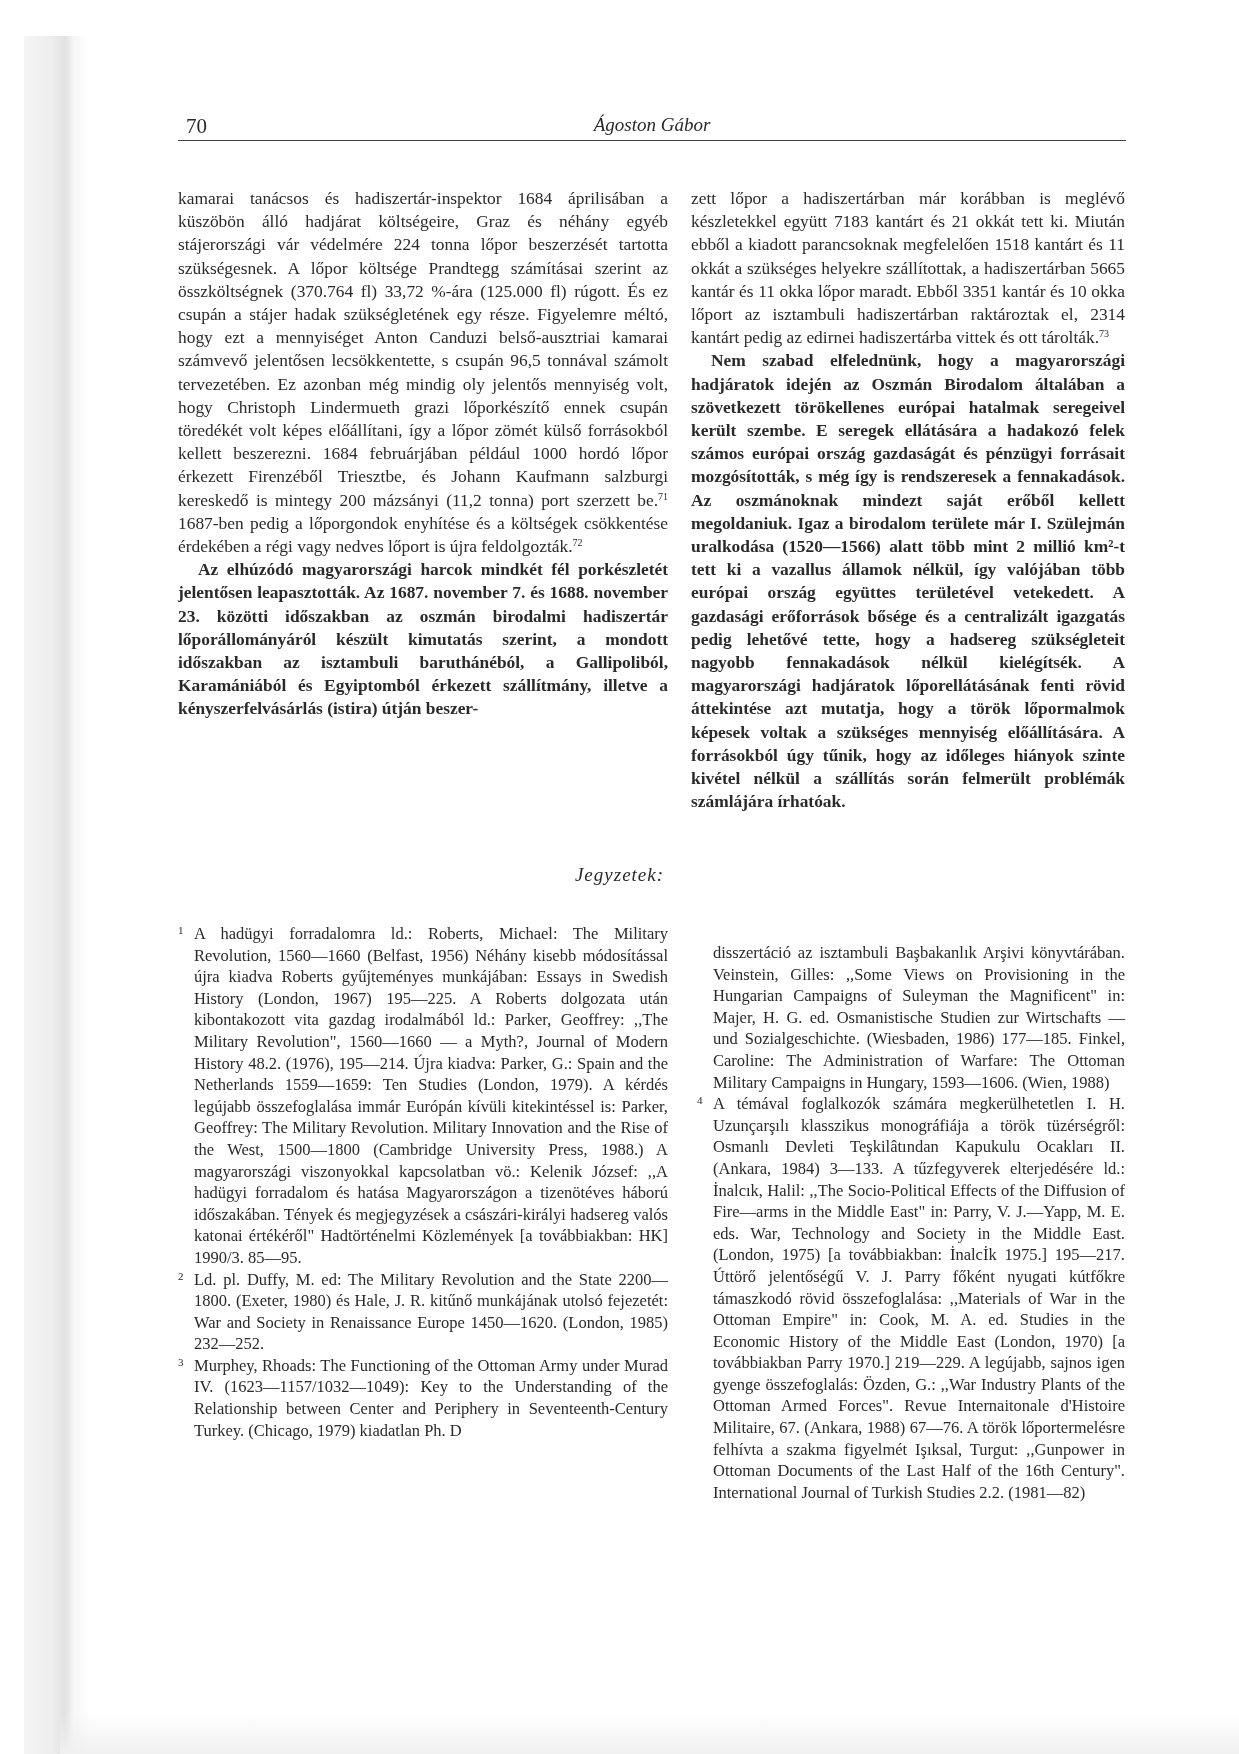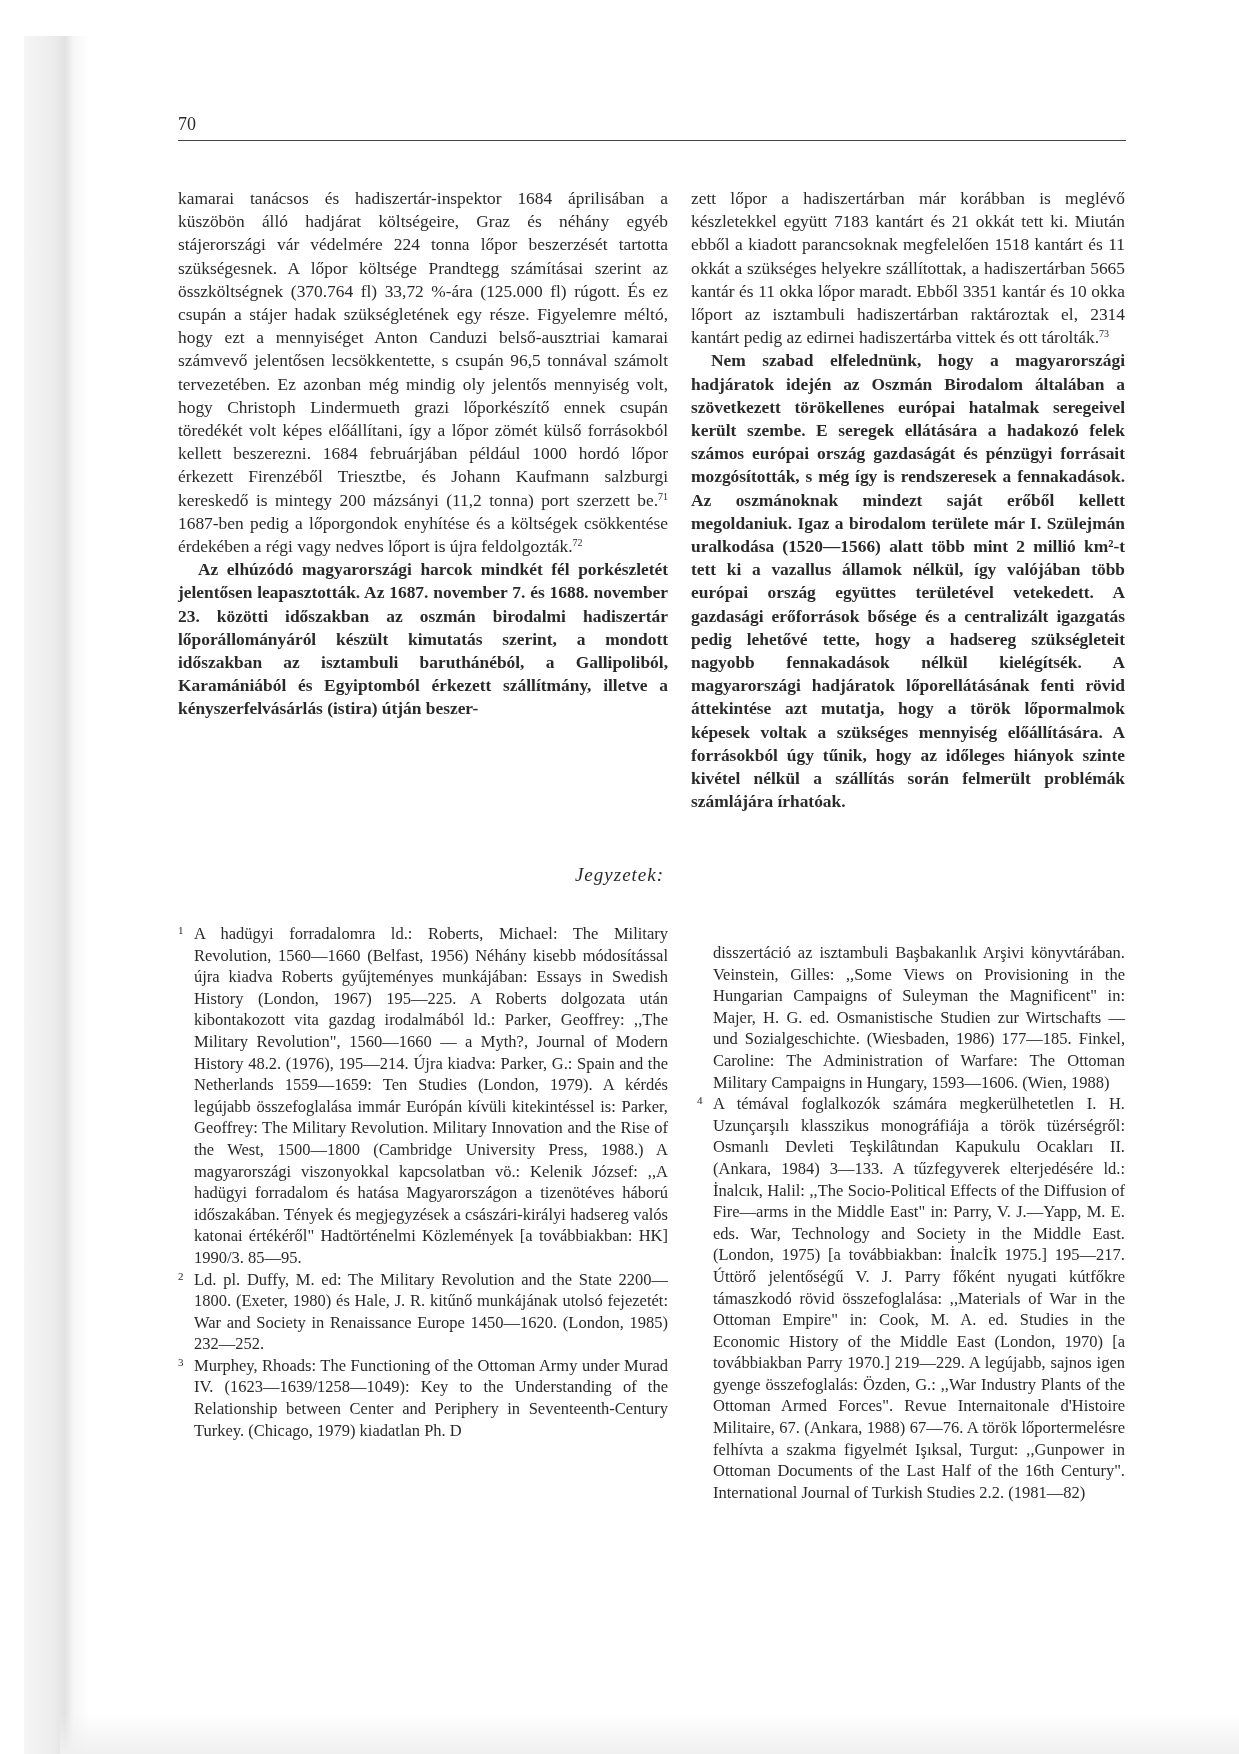--- a/index.html
+++ b/index.html
@@ -13,21 +13,21 @@
     opacity: 0.75;
   }
   .scan-bottom {
     position: absolute; left: 60px; right: 0; bottom: 0; height: 40px;
     background: linear-gradient(180deg, rgba(255,255,255,0) 0%, #f0f0f0 100%);
   }
   .header {
     position: absolute; left: 178px; top: 110px; width: 948px; height: 30px;
     border-bottom: 1.5px solid #444;
   }
-  .page-number { position: absolute; left: 0; top: 4px; font-size: 18px; }
+  .page-number { position: absolute; left: 8px; top: 4px; font-size: 21px; }
   .running-head { position: absolute; left: 0; right: 0; top: 4px; text-align: center; font-style: italic; font-size: 19px; }
   .col {
     position: absolute; font-size: 17.4px; line-height: 23.2px; text-align: justify;
   }
   .col p { margin: 0; }
   .col p.indent { text-indent: 20px; font-weight: bold; }
   .col-left { left: 178px; top: 187px; width: 490px; }
   .col-right { left: 691px; top: 187px; width: 434px; }
   sup { font-size: 10px; line-height: 0; vertical-align: 6px; margin-top: 42px; }
   .notes-title {
@@ -44,36 +44,37 @@
   .fn-cont { margin: 0 0 0 0; }
 </style>
 </head>
 <body>
 
 <div class="scan-edge"></div>
 <div class="scan-bottom"></div>
 
 <div class="header">
   <span class="page-number">70</span>
+  <div class="running-head">Ágoston Gábor</div>
 </div>
 
 <div class="col col-left">
   <p><span>kamarai tanácsos és hadiszertár-inspektor 1684 áprilisában a küszöbön álló hadjárat költségeire, Graz és néhány egyéb stájerországi vár védelmére 224 tonna lőpor beszerzését tartotta szükségesnek. A lőpor költsége Prandtegg számításai szerint az összköltségnek (370.764 fl) 33,72 %-ára (125.000 fl) rúgott. És ez csupán a stájer hadak szükségletének egy része. Figyelemre méltó, hogy ezt a mennyiséget Anton Canduzi belső-ausztriai kamarai számvevő jelentősen lecsökkentette, s csupán 96,5 tonnával számolt tervezetében. Ez azonban még mindig oly jelentős mennyiség volt, hogy Christoph Lindermueth grazi lőporkészítő ennek csupán töredékét volt képes előállítani, így a lőpor zömét külső forrásokból kellett beszerezni. 1684 februárjában például 1000 hordó lőpor érkezett Firenzéből Triesztbe, és Johann Kaufmann salzburgi kereskedő is mintegy 200 mázsányi (11,2 tonna) port szerzett be.</span><sup>71</sup><span> 1687-ben pedig a lőporgondok enyhítése és a költségek csökkentése érdekében a régi vagy nedves lőport is újra feldolgozták.</span><sup>72</sup></p>
   <p class="indent"><span>Az elhúzódó magyarországi harcok mindkét fél porkészletét jelentősen leapasztották. Az 1687. november 7. és 1688. november 23. közötti időszakban az oszmán birodalmi hadiszertár lőporállományáról készült kimutatás szerint, a mondott időszakban az isztambuli baruthánéból, a Gallipoliból, Karamániából és Egyiptomból érkezett szállítmány, illetve a kényszerfelvásárlás (istira) útján beszer-</span></p>
 </div>
 
 <div class="col col-right">
   <p><span>zett lőpor a hadiszertárban már korábban is meglévő készletekkel együtt 7183 kantárt és 21 okkát tett ki. Miután ebből a kiadott parancsoknak megfelelően 1518 kantárt és 11 okkát a szükséges helyekre szállítottak, a hadiszertárban 5665 kantár és 11 okka lőpor maradt. Ebből 3351 kantár és 10 okka lőport az isztambuli hadiszertárban raktároztak el, 2314 kantárt pedig az edirnei hadiszertárba vittek és ott tárolták.</span><sup>73</sup></p>
   <p class="indent"><span>Nem szabad elfelednünk, hogy a magyarországi hadjáratok idején az Oszmán Birodalom általában a szövetkezett törökellenes európai hatalmak seregeivel került szembe. E seregek ellátására a hadakozó felek számos európai ország gazdaságát és pénzügyi forrásait mozgósították, s még így is rendszeresek a fennakadások. Az oszmánoknak mindezt saját erőből kellett megoldaniuk. Igaz a birodalom területe már I. Szülejmán uralkodása (1520—1566) alatt több mint 2 millió km²-t tett ki a vazallus államok nélkül, így valójában több európai ország együttes területével vetekedett. A gazdasági erőforrások bősége és a centralizált igazgatás pedig lehetővé tette, hogy a hadsereg szükségleteit nagyobb fennakadások nélkül kielégítsék. A magyarországi hadjáratok lőporellátásának fenti rövid áttekintése azt mutatja, hogy a török lőpormalmok képesek voltak a szükséges mennyiség előállítására. A forrásokból úgy tűnik, hogy az időleges hiányok szinte kivétel nélkül a szállítás során felmerült problémák számlájára írhatóak.</span></p>
 </div>
 
 <div class="notes-title">Jegyzetek:</div>
 
 <div class="fn-col fn-left">
   <p class="fn"><span class="num">1</span><span>A hadügyi forradalomra ld.: Roberts, Michael: The Military Revolution, 1560—1660 (Belfast, 1956) Néhány kisebb módosítással újra kiadva Roberts gyűjteményes munkájában: Essays in Swedish History (London, 1967) 195—225. A Roberts dolgozata után kibontakozott vita gazdag irodalmából ld.: Parker, Geoffrey: ,,The Military Revolution", 1560—1660 — a Myth?, Journal of Modern History 48.2. (1976), 195—214. Újra kiadva: Parker, G.: Spain and the Netherlands 1559—1659: Ten Studies (London, 1979). A kérdés legújabb összefoglalása immár Európán kívüli kitekintéssel is: Parker, Geoffrey: The Military Revolution. Military Innovation and the Rise of the West, 1500—1800 (Cambridge University Press, 1988.) A magyarországi viszonyokkal kapcsolatban vö.: Kelenik József: ,,A hadügyi forradalom és hatása Magyarországon a tizenötéves háború időszakában. Tények és megjegyzések a császári-királyi hadsereg valós katonai értékéről" Hadtörténelmi Közlemények [a továbbiakban: HK] 1990/3. 85—95.</span></p>
   <p class="fn"><span class="num">2</span><span>Ld. pl. Duffy, M. ed: The Military Revolution and the State 2200—1800. (Exeter, 1980) és Hale, J. R. kitűnő munkájának utolsó fejezetét: War and Society in Renaissance Europe 1450—1620. (London, 1985) 232—252.</span></p>
-  <p class="fn"><span class="num">3</span><span>Murphey, Rhoads: The Functioning of the Ottoman Army under Murad IV. (1623—1639/1258—1049): Key to the Understanding of the Relationship between Center and Periphery in Seventeenth-Century Turkey. (Chicago, 1979) kiadatlan Ph. D</span></p>
+  <p class="fn"><span class="num">3</span><span>Murphey, Rhoads: The Functioning of the Ottoman Army under Murad IV. (1623—1157/1032—1049): Key to the Understanding of the Relationship between Center and Periphery in Seventeenth-Century Turkey. (Chicago, 1979) kiadatlan Ph. D</span></p>
 </div>
 
 <div class="fn-col fn-right">
   <p class="fn-cont">disszertáció az isztambuli Başbakanlık Arşivi könyvtárában. Veinstein, Gilles: ,,Some Views on Provisioning in the Hungarian Campaigns of Suleyman the Magnificent" in: Majer, H. G. ed. Osmanistische Studien zur Wirtschafts — und Sozialgeschichte. (Wiesbaden, 1986) 177—185. Finkel, Caroline: The Administration of Warfare: The Ottoman Military Campaigns in Hungary, 1593—1606. (Wien, 1988)</p>
   <p class="fn" style="margin-left:-16px"><span class="num">4</span><span>A témával foglalkozók számára megkerülhetetlen I. H. Uzunçarşılı klasszikus monográfiája a török tüzérségről: Osmanlı Devleti Teşkilâtından Kapukulu Ocakları II. (Ankara, 1984) 3—133. A tűzfegyverek elterjedésére ld.: İnalcık, Halil: ,,The Socio-Political Effects of the Diffusion of Fire—arms in the Middle East" in: Parry, V. J.—Yapp, M. E. eds. War, Technology and Society in the Middle East. (London, 1975) [a továbbiakban: İnalcİk 1975.] 195—217. Úttörő jelentőségű V. J. Parry főként nyugati kútfőkre támaszkodó rövid összefoglalása: ,,Materials of War in the Ottoman Empire" in: Cook, M. A. ed. Studies in the Economic History of the Middle East (London, 1970) [a továbbiakban Parry 1970.] 219—229. A legújabb, sajnos igen gyenge összefoglalás: Özden, G.: ,,War Industry Plants of the Ottoman Armed Forces". Revue Internaitonale d'Histoire Militaire, 67. (Ankara, 1988) 67—76. A török lőportermelésre felhívta a szakma figyelmét Işıksal, Turgut: ,,Gunpower in Ottoman Documents of the Last Half of the 16th Century". International Journal of Turkish Studies 2.2. (1981—82)</span></p>
 </div>
 
 </body></html>

